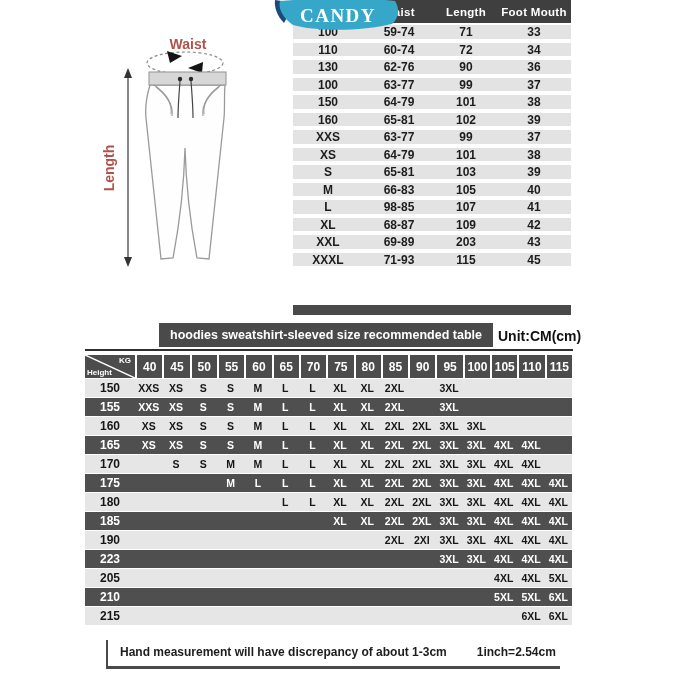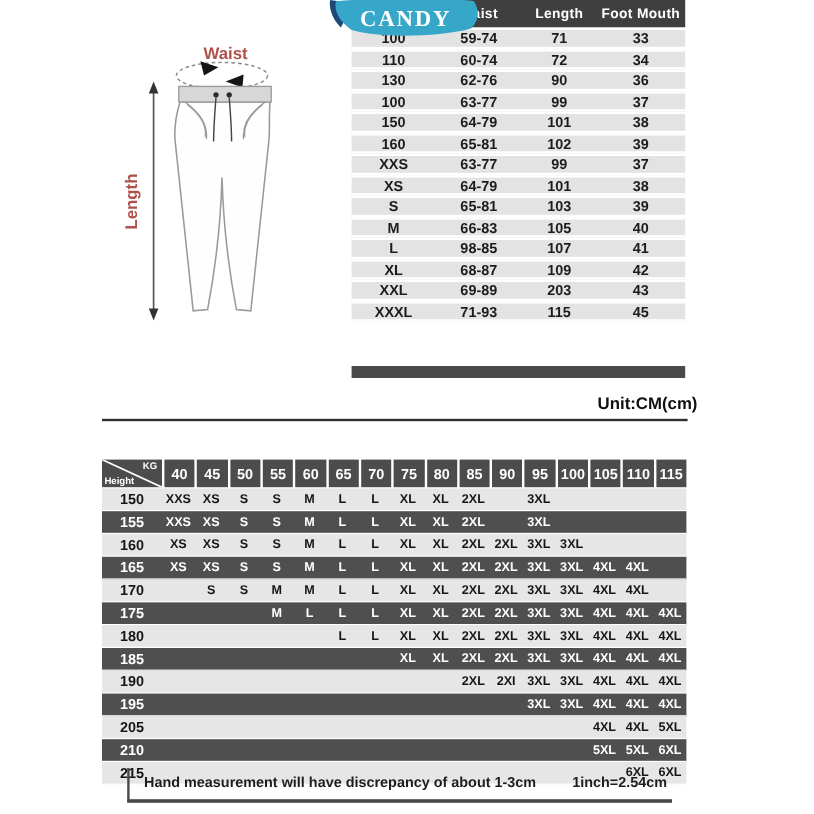--- a/index.html
+++ b/index.html
@@ -25,21 +25,21 @@
 
   
   .mid-title-box { position:absolute; left:159px; top:323px; width:334px; height:24px;
                    background:#4a4a4a; color:#fff; font-weight:bold; font-size:12.5px;
                    display:flex; align-items:center; justify-content:center; }
   .mid-unit { position:absolute; left:498px; top:328px; font-weight:bold; font-size:14px; color:#101010; }
   .mid-line { position:absolute; left:85px; top:349px; width:488px; height:2px; background:#2f2f2f; }
 
   
   .big-table { position:absolute; left:85px; top:355px; width:487px; }
-  .big-header { display:grid; grid-template-columns:50px repeat(16,1fr); column-gap:2px; height:23px; margin-bottom:1px;margin-top:28px; }
+  .big-header { display:grid; grid-template-columns:50px repeat(16,1fr); column-gap:2px; height:23px; margin-bottom:1px; }
   .bh-cell { background:#4c4c4c; color:#fff; font-weight:bold; font-size:12px;
              display:flex; align-items:center; justify-content:center; }
   .corner { position:relative; }
   .corner svg { position:absolute; inset:0; width:100%; height:100%; }
   .corner .kg { position:absolute; top:1px; right:4px; font-size:8px; color:#fff; font-weight:bold; }
   .corner .ht { position:absolute; bottom:1px; left:2px; font-size:8px; color:#fff; font-weight:bold; }
   .big-row { display:grid; grid-template-columns:50px repeat(16,1fr); height:19px;
              box-sizing:border-box; border-bottom:1px solid #fff; align-items:center; }
   .big-row.light { background:#e6e6e6; color:#161616; }
   .big-row.dark  { background:#4f4f4f; color:#ffffff; }
@@ -176,20 +176,21 @@
       </div>
   </div>
   <div class="upper-bar"></div>
 
   <svg class="banner" viewBox="0 0 142 31">
     <path d="M7,0 L27,3 L16,23 C9,16 6,7 7,0 Z" fill="#1b4a78"></path>
     <path d="M12,1 C45,-2 106,-2 127,1 C132,9 131,18 124,24 C94,31.5 47,31.5 25,25 C15,18 10,9 12,1 Z" fill="#36a7c8"></path>
     <text x="70" y="22" text-anchor="middle" font-family="Liberation Serif, serif" font-weight="bold" font-size="19" letter-spacing="1.5" fill="#ffffff">CANDY</text>
   </svg>
 
+  <div class="mid-title-box">hoodies sweatshirt-sleeved size recommended table</div>
   <div class="mid-unit">Unit:CM(cm)</div>
   <div class="mid-line"></div>
 
   <div class="big-table">
     <div class="big-header">
       <div class="bh-cell corner">
         <svg viewBox="0 0 50 23" preserveAspectRatio="none">
           <line x1="0" y1="0" x2="50" y2="23" stroke="#ffffff" stroke-width="1.5"></line>
         </svg>
         <span class="kg">KG</span>
@@ -378,21 +379,21 @@
           <div class="v"></div>
           <div class="v">2XL</div>
           <div class="v">2XI</div>
           <div class="v">3XL</div>
           <div class="v">3XL</div>
           <div class="v">4XL</div>
           <div class="v">4XL</div>
           <div class="v">4XL</div>
         </div>
         <div class="big-row dark">
-          <div class="rl">195</div>
+          <div class="rl">223</div>
           <div class="v"></div>
           <div class="v"></div>
           <div class="v"></div>
           <div class="v"></div>
           <div class="v"></div>
           <div class="v"></div>
           <div class="v"></div>
           <div class="v"></div>
           <div class="v"></div>
           <div class="v"></div>

